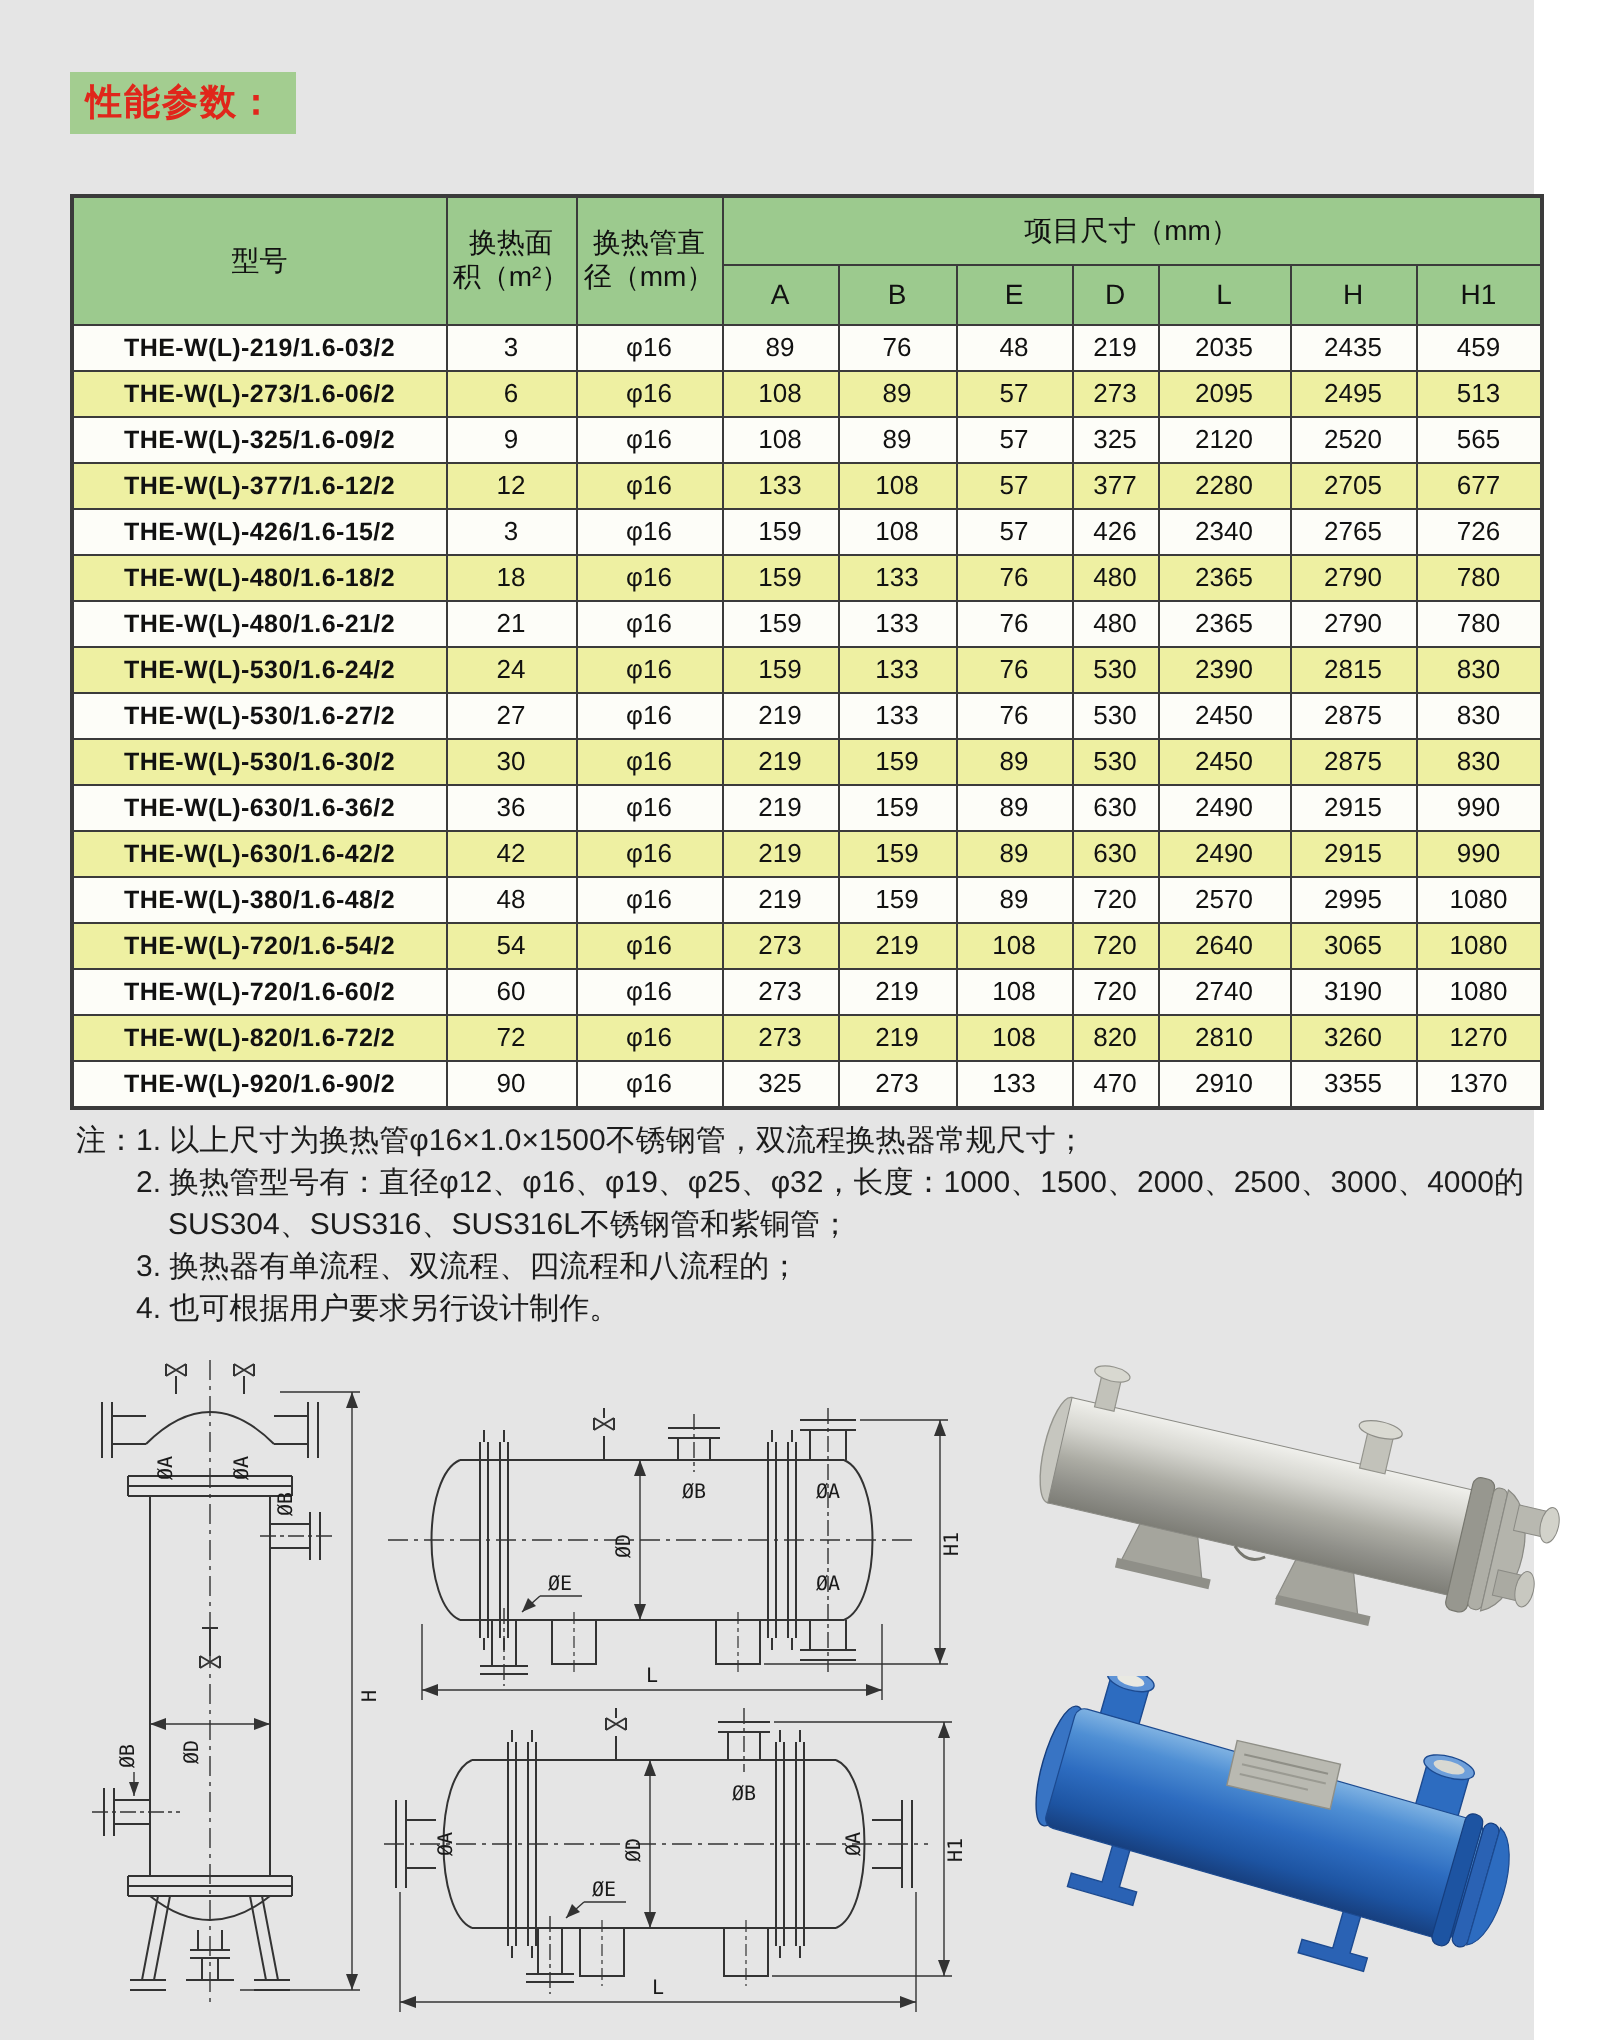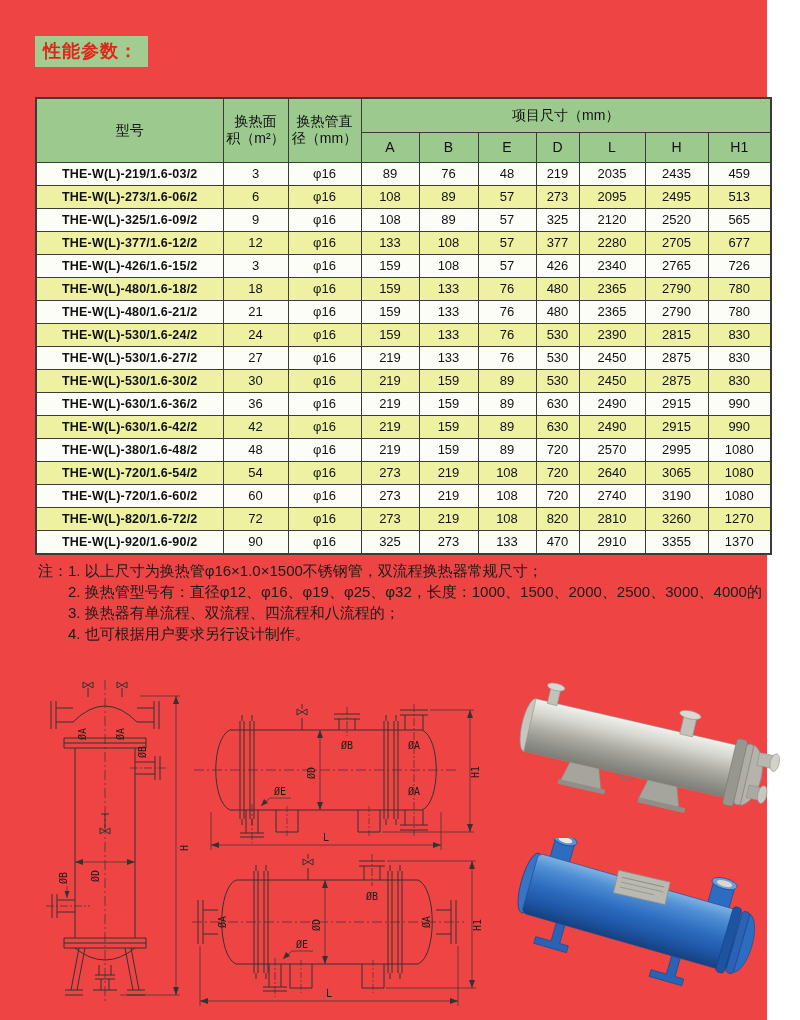--- a/index.html
+++ b/index.html
@@ -1,17 +1,17 @@
 <!DOCTYPE html>
 <html><head>
 <meta charset="utf-8">
 <style>
   html,body{margin:0;padding:0;}
   body{width:800px;height:1020px;background:#ffffff;font-family:"Liberation Sans",sans-serif;position:relative;overflow:hidden;}
-  .page{position:relative;width:767px;height:1020px;background:#ef4444;}
+  .page{position:relative;width:767px;height:1020px;background:#e5e5e5;}
   .title-badge{position:absolute;left:35px;top:36px;background:#a3cd90;color:#e0261b;font-size:18px;font-weight:bold;padding:3px 10px 4px 8px;letter-spacing:1px;}
   table.spec{position:absolute;left:35px;top:97px;width:735px;border-collapse:collapse;table-layout:fixed;border:2px solid #3b3b3b;}
   table.spec th,table.spec td{border:1px solid #3b3b3b;text-align:center;vertical-align:middle;padding:0;color:#111;}
   table.spec th{background:#9cca8e;font-weight:normal;font-size:14px;line-height:17px;}
   table.spec thead tr:nth-child(1){height:34px;}
   table.spec thead tr:nth-child(2){height:30px;}
   table.spec td{height:22px;font-size:13px;background:#fdfdf8;}
   table.spec tbody tr:nth-child(even) td{background:#eef0a2;}
   table.spec td.model{font-size:12.5px;letter-spacing:0.2px;font-weight:bold;}
   .notes{position:absolute;left:38px;top:560px;width:730px;font-size:15px;line-height:21px;color:#1c1c1c;}
@@ -273,20 +273,21 @@
           <td>2910</td>
           <td>3355</td>
           <td>1370</td>
         </tr>
       </tbody>
   </table>
 
   <div class="notes">
       <div class="note-line indent-0">注：1. 以上尺寸为换热管φ16×1.0×1500不锈钢管，双流程换热器常规尺寸；</div>
       <div class="note-line indent-1">2. 换热管型号有：直径φ12、φ16、φ19、φ25、φ32，长度：1000、1500、2000、2500、3000、4000的</div>
+      <div class="note-line indent-2">SUS304、SUS316、SUS316L不锈钢管和紫铜管；</div>
       <div class="note-line indent-1">3. 换热器有单流程、双流程、四流程和八流程的；</div>
       <div class="note-line indent-1">4. 也可根据用户要求另行设计制作。</div>
     </div>
 
   <svg id="dw-vertical" class="drawing" width="175" height="332" viewBox="0 0 175 332">
     <g stroke="#333" fill="none" stroke-width="1">
       <line x1="85" y1="4" x2="85" y2="328" stroke-dasharray="10 3 2 3" stroke-width="0.7"></line>
       <path d="M63 6 l10 6 M63 12 l10 -6 M63 6 v6 M73 6 v6 M68 12 v9"></path>
       <path d="M97 6 l10 6 M97 12 l10 -6 M97 6 v6 M107 6 v6 M102 12 v9"></path>
       <path d="M53 46 Q85 14 117 46"></path>

